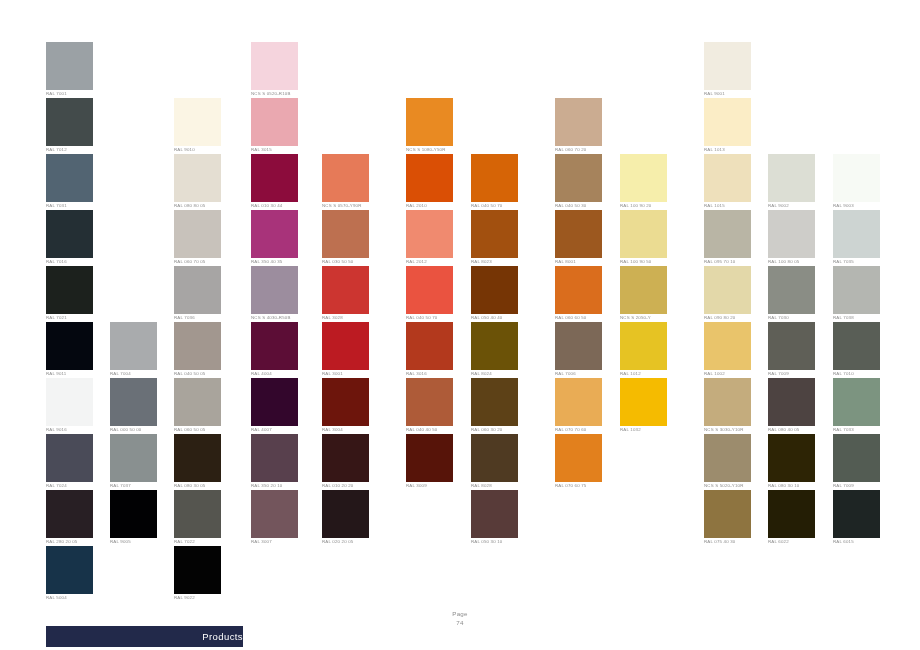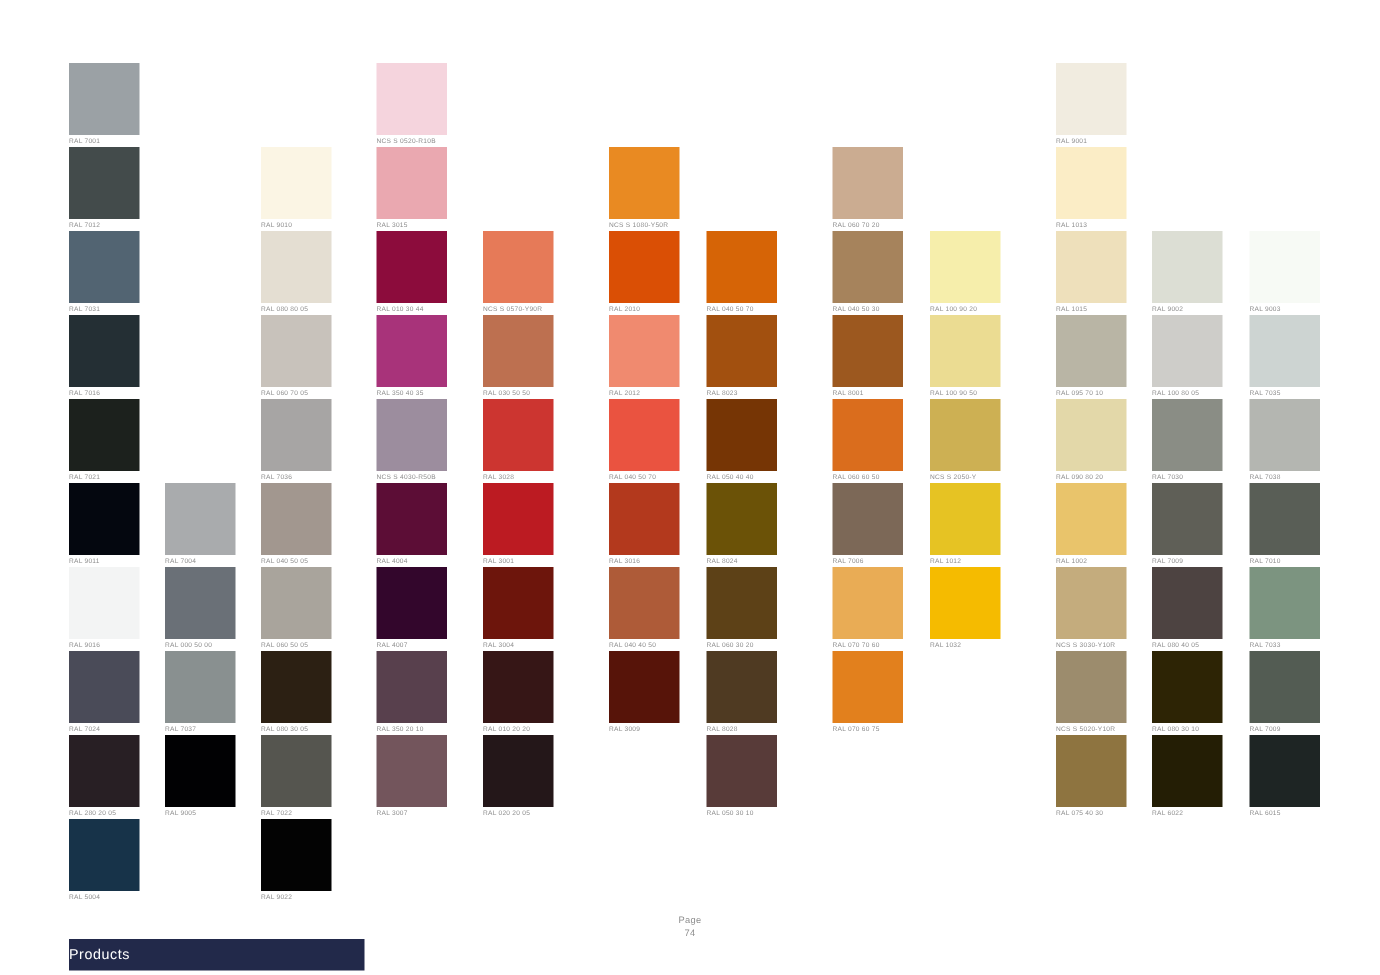--- a/index.html
+++ b/index.html
@@ -68,21 +68,21 @@
     height: 21px;
     background: #22294a;
   }
   .footer-bar-label {
     position: absolute;
     left: 0;
     top: 0;
     width: 197px;
     height: 21px;
     line-height: 21px;
-    text-align: left;
+    text-align: right;
     color: #ffffff;
     font-size: 9.5px;
     letter-spacing: 0.4px;
     font-family: "Liberation Sans", sans-serif;
   }
 </style>
 </head>
 <body>
 
 <div id="page">

